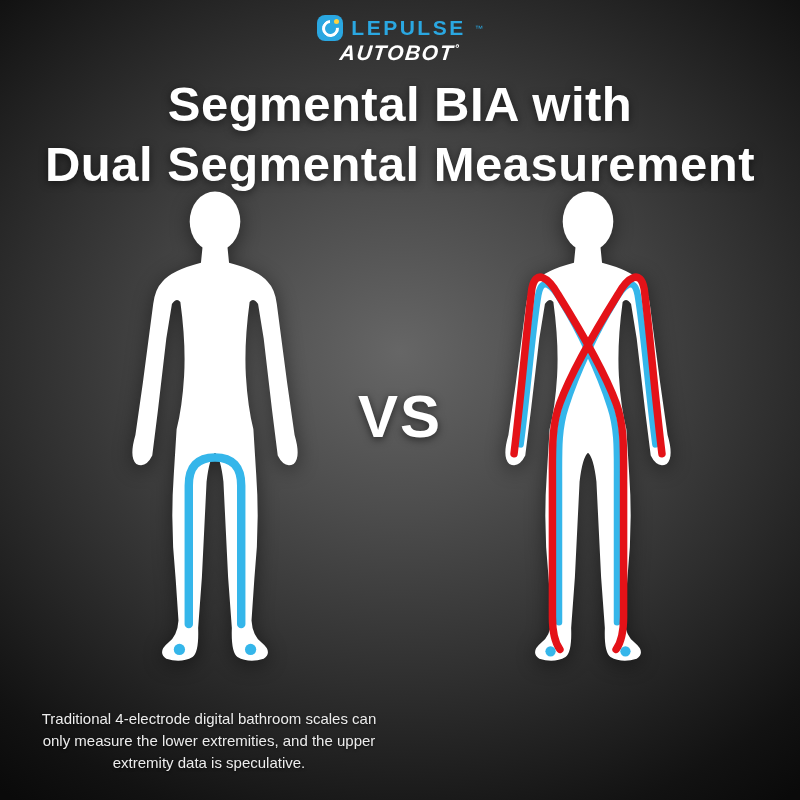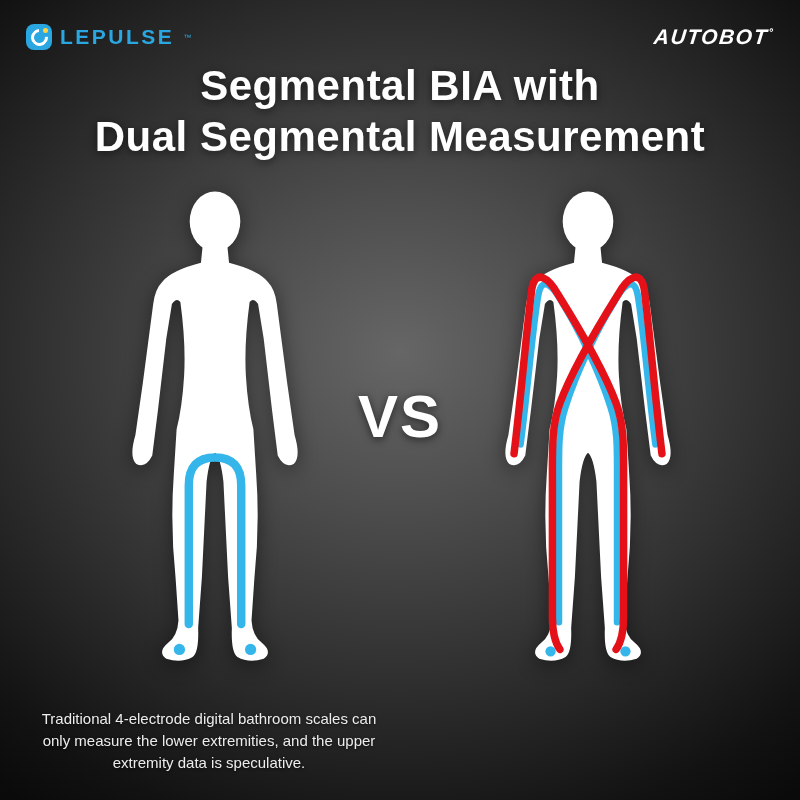--- a/index.html
+++ b/index.html
@@ -1,30 +1,30 @@
 <!DOCTYPE html>
 <html><head>
 <meta charset="utf-8">
 <style>
   html,body{margin:0;padding:0;}
   body{
     width:800px;height:800px;overflow:hidden;position:relative;
     font-family:"Liberation Sans",sans-serif;color:#fff;
     background:radial-gradient(ellipse 640px 560px at 50% 44%, #666666 0%, #4d4d4d 28%, #2e2e2e 60%, #121212 88%, #0a0a0a 100%);
   }
-  .header{display:flex;justify-content:space-between;align-items:center;padding:24px 26px 0 26px;}
+  .header{display:flex;justify-content:space-between;align-items:center;padding:15px 26px 0 26px;flex-direction:column;}
   .lepulse{display:flex;align-items:center;gap:8px;}
   .badge{width:26px;height:26px;border-radius:8px;background:#2aa7e1;position:relative;display:flex;align-items:center;justify-content:center;flex:0 0 auto;}
   .c-ring{display:block;width:11px;height:11px;border:3px solid #ffffff;border-radius:50%;border-top-color:transparent;transform:rotate(40deg);}
   .badge .dot{position:absolute;top:4px;right:4px;width:5px;height:5px;background:#ffd23f;border-radius:50%;}
   .lepulse-text{color:#2aa7e1;font-weight:bold;font-size:21px;letter-spacing:2.5px;}
   .tm{font-size:8px;vertical-align:super;color:#2aa7e1;margin-left:1px;}
   .autobot{font-weight:bold;font-size:21px;letter-spacing:1.5px;font-style:italic;transform:skewX(-6deg);color:#ffffff;}
   .autobot .mark{font-size:11px;vertical-align:super;}
-  .title{text-align:center;margin-top:10px;font-size:42px;font-weight:bold;line-height:1.22;letter-spacing:.5px;text-shadow:0 2px 8px rgba(0,0,0,.55);}
+  .title{text-align:center;margin-top:10px;font-size:49px;font-weight:bold;line-height:1.22;letter-spacing:.5px;text-shadow:0 2px 8px rgba(0,0,0,.55);}
   .stage{position:absolute;left:0;top:170px;width:800px;height:535px;}
   .figure{position:absolute;top:0;width:206px;height:515px;filter:drop-shadow(0 4px 10px rgba(0,0,0,.45));}
   .fig-left{left:112px;}
   .fig-right{left:485px;}
   .vs{position:absolute;left:0;right:0;top:212px;text-align:center;font-size:60px;font-weight:bold;letter-spacing:2px;text-shadow:0 2px 8px rgba(0,0,0,.6);}
   .captions{position:absolute;left:0;top:708px;width:800px;display:flex;justify-content:space-between;padding:0 28px;box-sizing:border-box;gap:54px;}
   .caption{width:362px;text-align:center;font-size:15px;line-height:1.45;color:#ececec;text-shadow:0 1px 3px rgba(0,0,0,.6);}
 </style>
 </head>
 <body>

